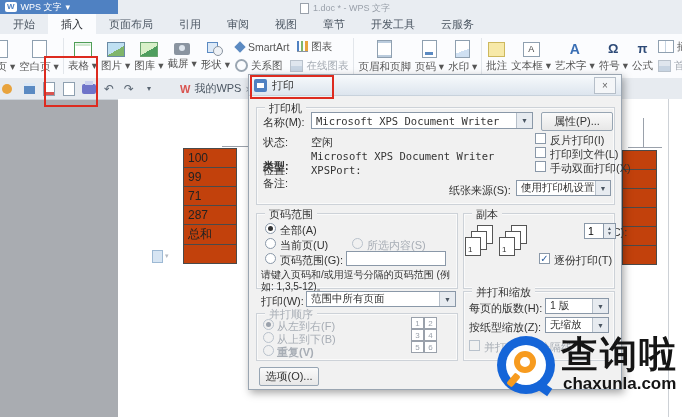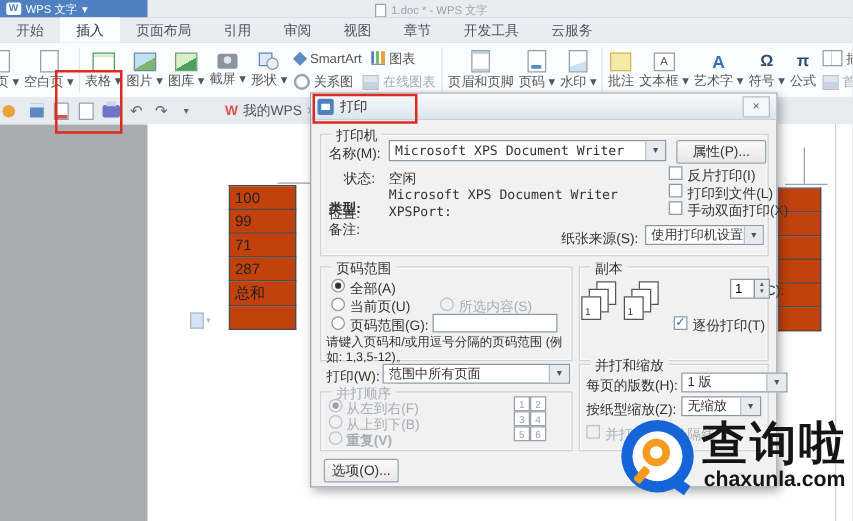--- a/index.html
+++ b/index.html
@@ -372,21 +372,21 @@
       <span class="legend">打印机</span>
     </div>
     <span class="lbl" style="left:14px;top:40px;">名称(M):</span>
     <div class="combo" style="left:62px;top:37px;width:222px;">
       <span class="vlbl" style="position:static;">Microsoft XPS Document Writer</span>
       <span class="carrow">▼</span>
     </div>
     <div class="btn" style="left:292px;top:37px;width:70px;height:17px;">
       <span>属性(P)...</span>
     </div>
-    <span class="lbl" style="left:26px;top:60px;">状态:</span>
+    <span class="lbl" style="left:14px;top:60px;">状态:</span>
     <span class="lbl" style="left:62px;top:60px;">空闲</span>
     <span class="lbl" style="left:14px;top:84px;font-weight:bold;">类型:</span>
     <span class="vlbl" style="left:62px;top:75px;">Microsoft XPS Document Writer</span>
     <span class="lbl" style="left:14px;top:88px;">位置:</span>
     <span class="vlbl" style="left:62px;top:89px;">XPSPort:</span>
     <span class="lbl" style="left:14px;top:101px;">备注:</span>
 
     <span class="cb" style="left:286px;top:58px;"></span>
     <span class="lbl" style="left:301px;top:58px;">反片打印(I)</span>
     <span class="cb" style="left:286px;top:72px;"></span>
@@ -454,21 +454,21 @@
       <b>3</b>
         <b>4</b>
       <b>5</b>
         <b>6</b>
     </div>
 
     <div class="grp" style="left:214px;top:216px;width:150px;height:68px;">
       <span class="legend">并打和缩放</span>
     </div>
     <span class="lbl" style="left:220px;top:226px;">每页的版数(H):</span>
-    <div class="combo" style="left:296px;top:223px;width:85px;height:16px;">
+    <div class="combo" style="left:296px;top:223px;width:64px;height:16px;">
       <span>1 版</span>
       <span class="carrow">▼</span>
     </div>
     <span class="lbl" style="left:220px;top:245px;">按纸型缩放(Z):</span>
     <div class="combo" style="left:296px;top:242px;width:64px;height:16px;">
       <span>无缩放</span>
       <span class="carrow">▼</span>
     </div>
     <span class="cb dis" style="left:220px;top:265px;"></span>
     <span class="lbl grayed" style="left:235px;top:265px;">并打时绘制分隔线</span>

